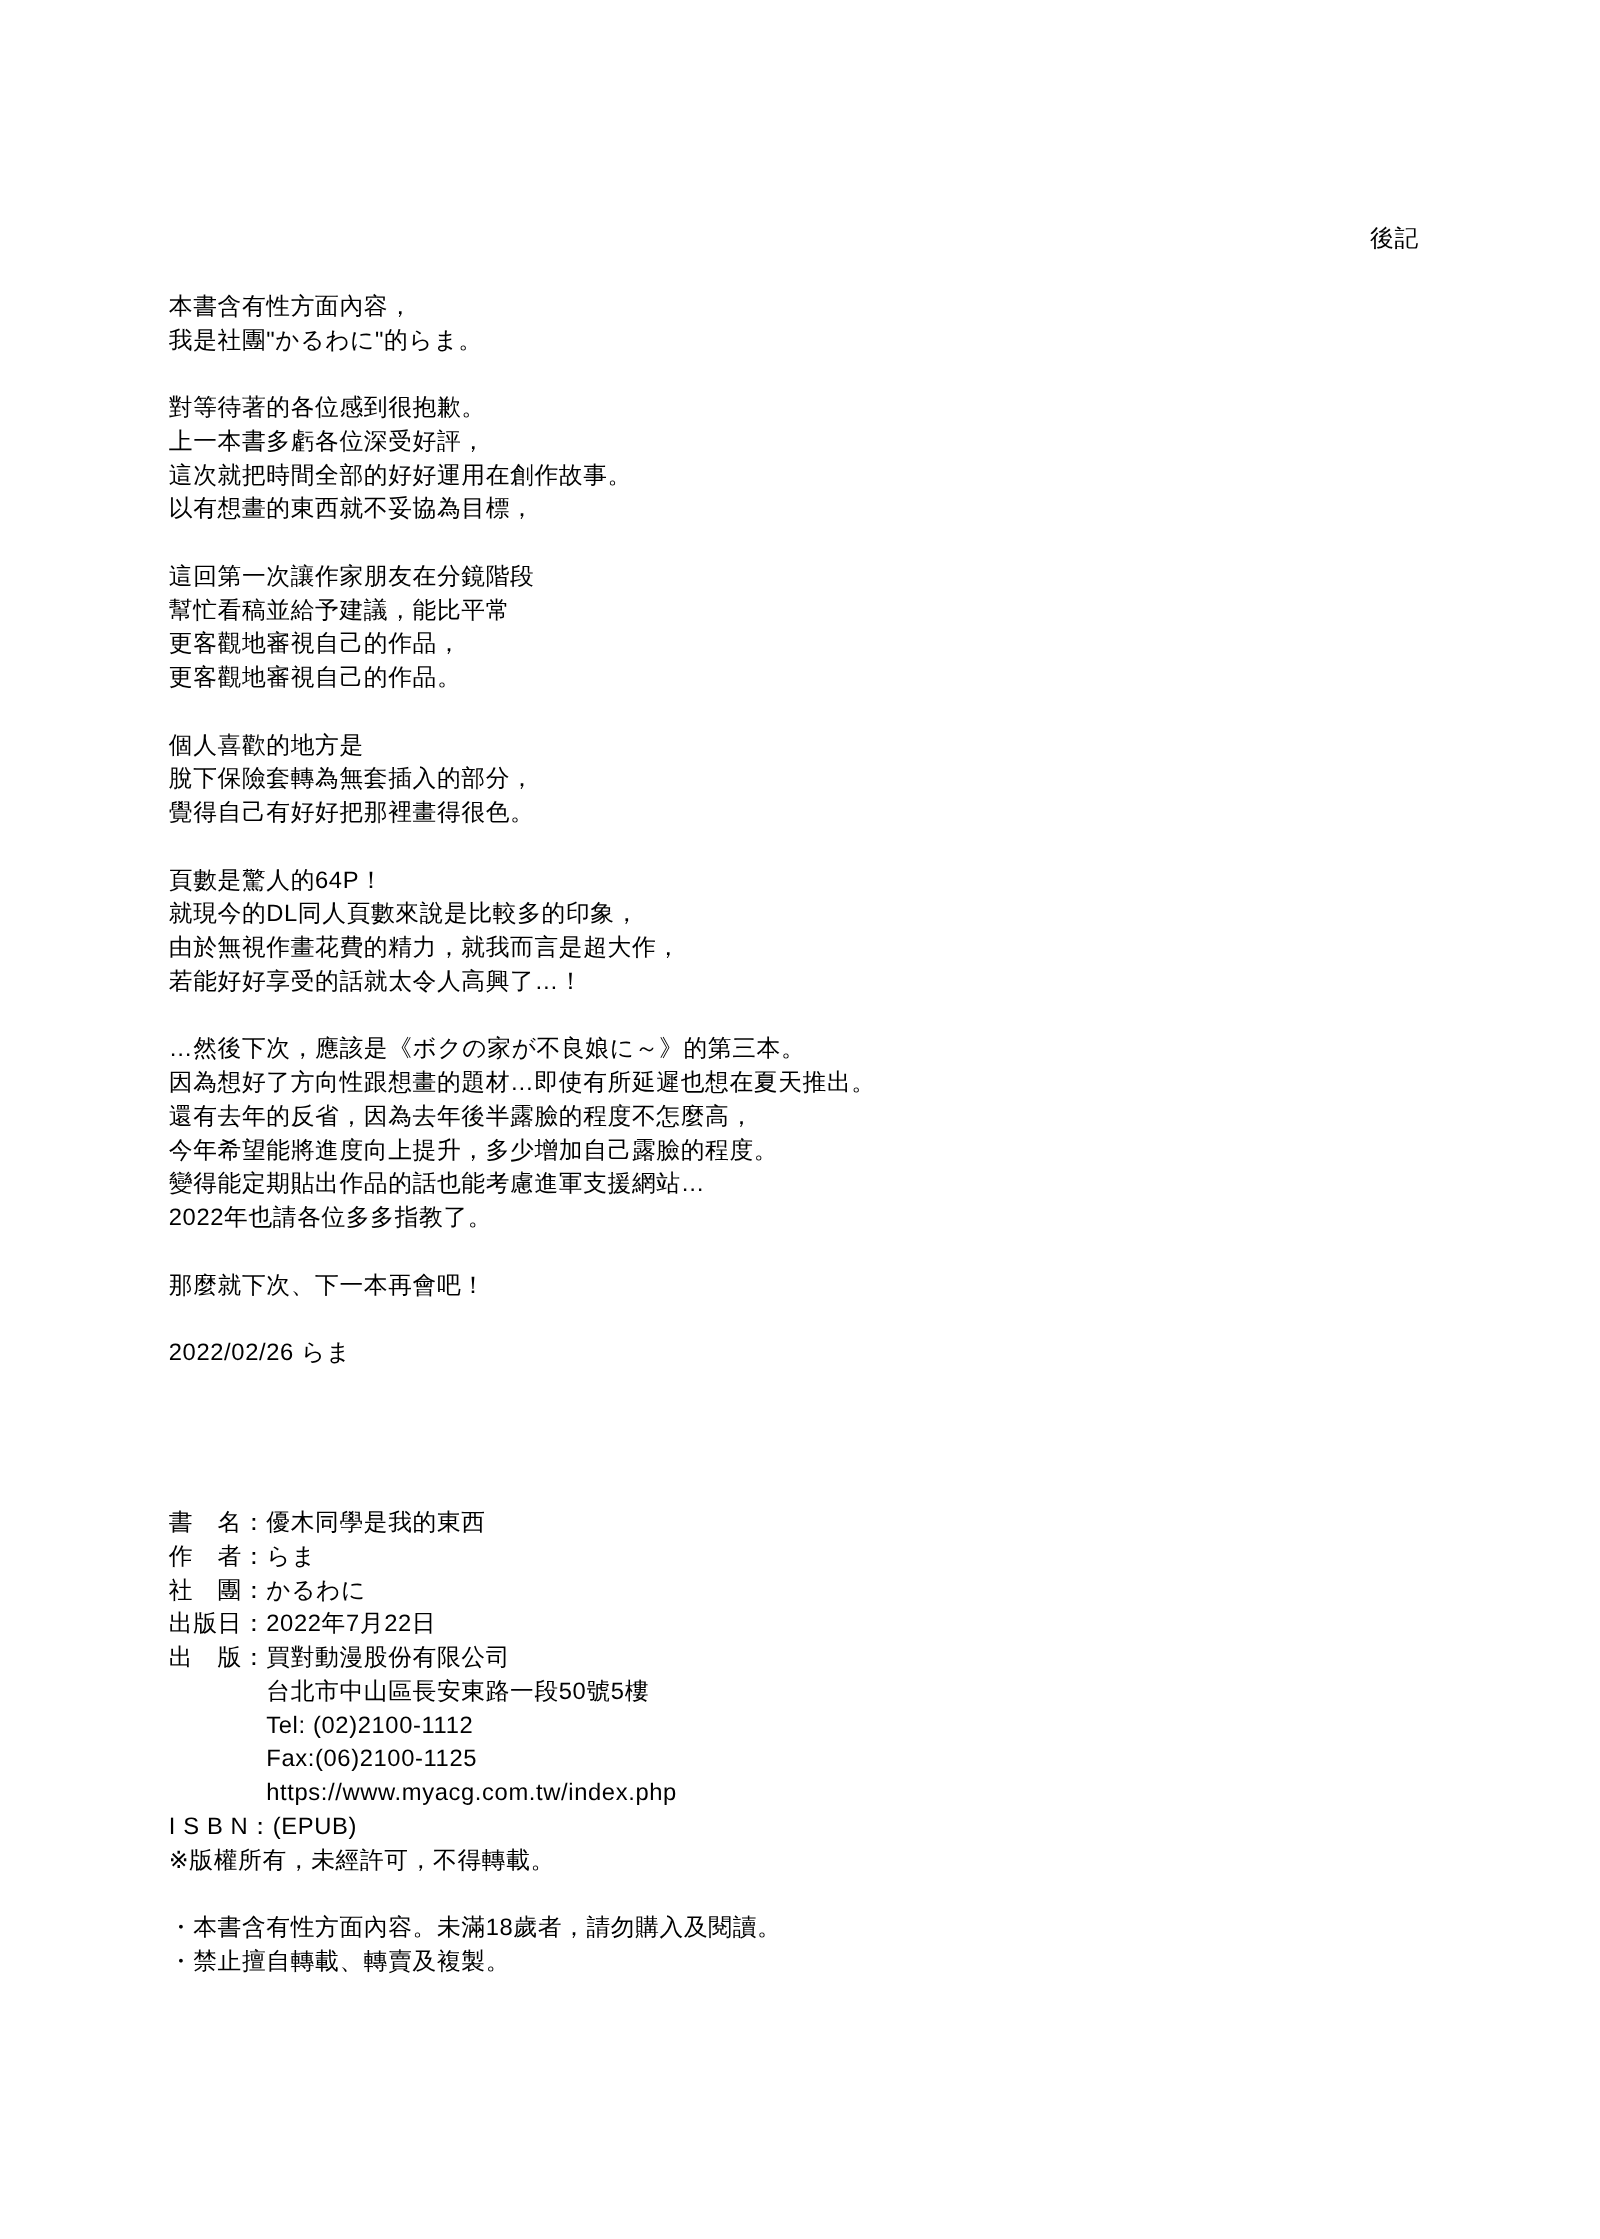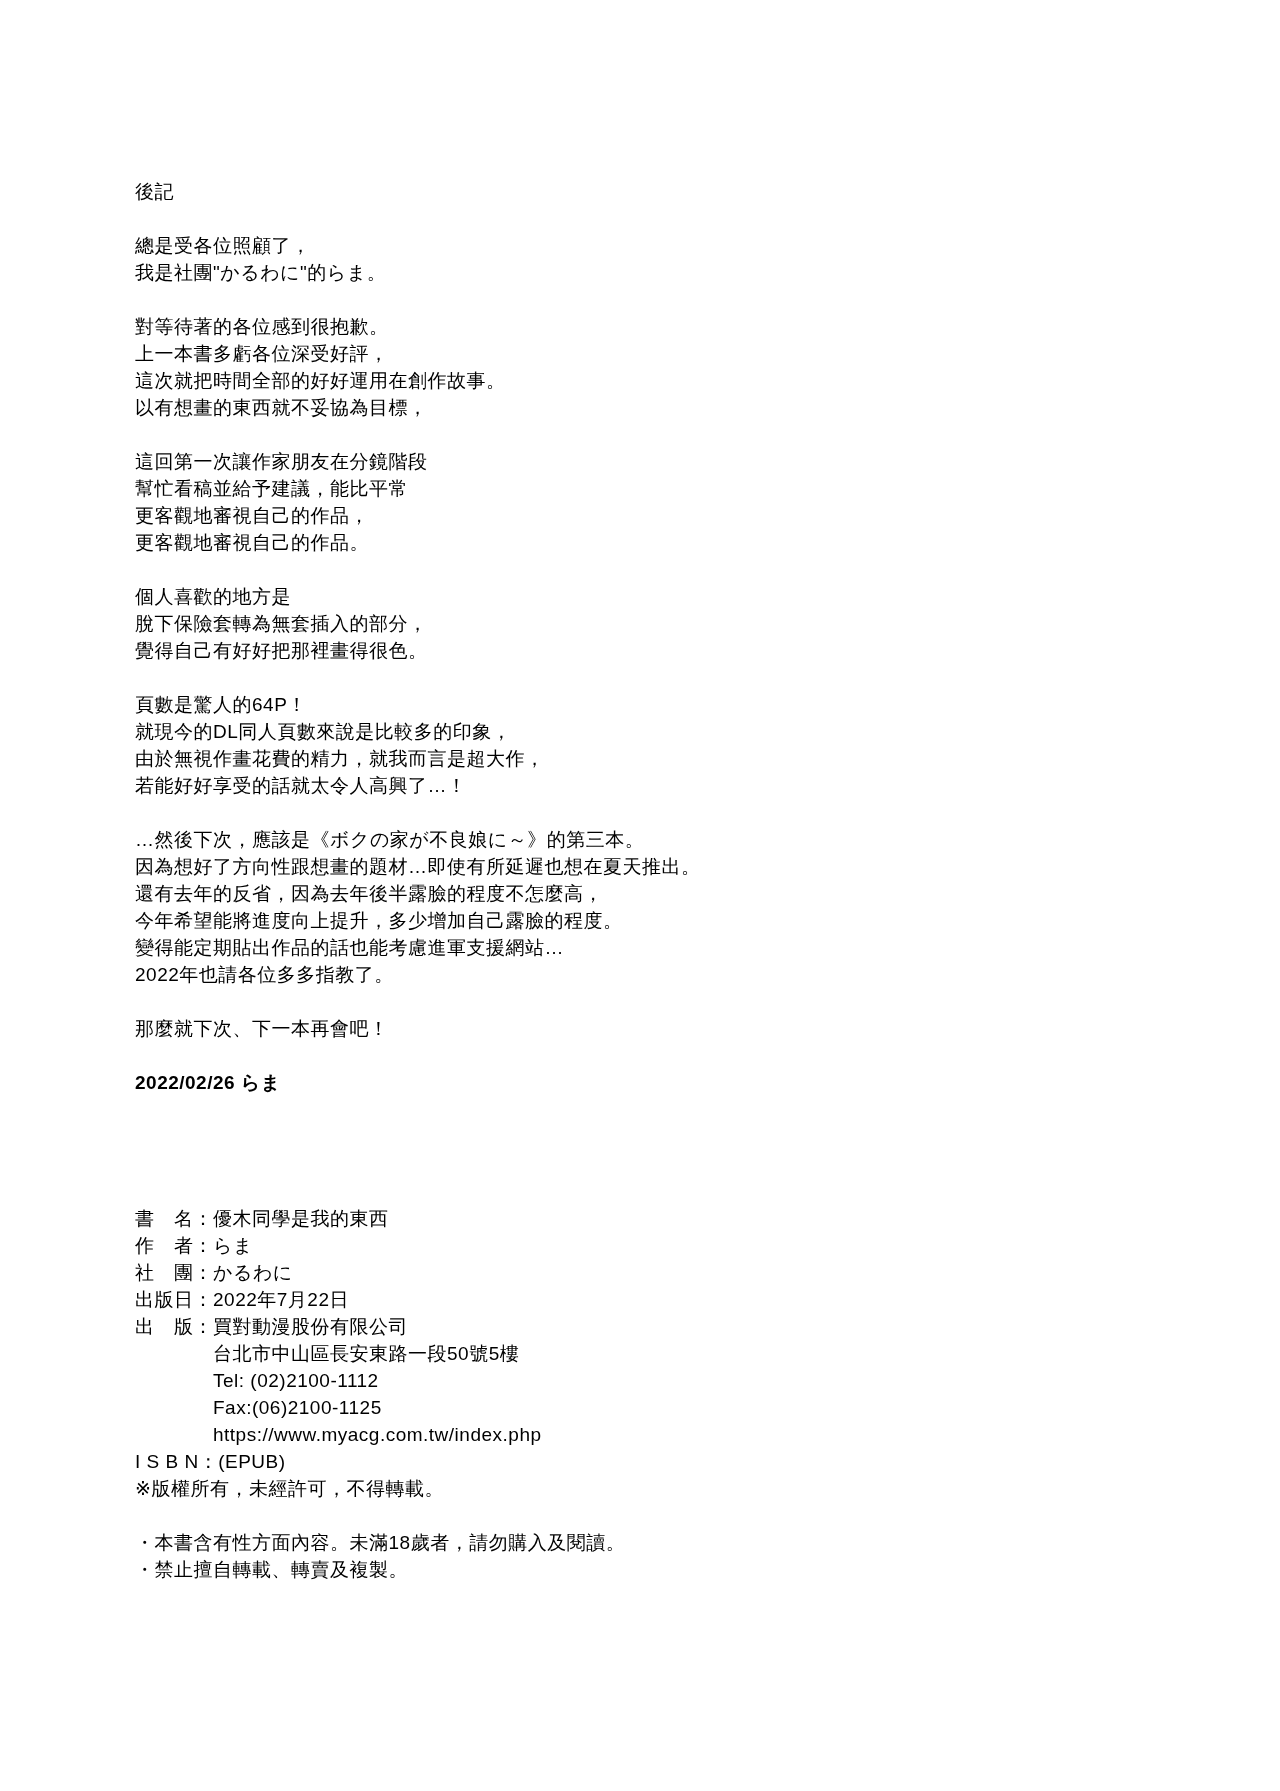--- a/index.html
+++ b/index.html
@@ -22,50 +22,50 @@
     width: 1000px;
     font-size: 19px;
     line-height: 27px;
     letter-spacing: 0.5px;
   }
   .page-title {
     font-size: 19px;
     font-weight: normal;
     margin: 0 0 27px 0;
     line-height: 27px;
+    text-align: right;
   }
   .para {
     margin: 0 0 27px 0;
   }
   .line {
     white-space: pre;
   }
   .signature {
     margin: 0;
-    font-weight: bold;
   }
   .colophon {
     margin-top: 109px;
   }
   .colophon .indent {
     padding-left: 78px;
   }
   .warnings {
     margin-top: 27px;
   }
 </style>
 </head>
 <body>
 
 <div class="page-content">
 
   <h1 class="page-title">後記</h1>
 
   <div class="para">
-    <div class="line">總是受各位照顧了，</div>
+    <div class="line">本書含有性方面內容，</div>
     <div class="line">我是社團"かるわに"的らま。</div>
   </div>
 
   <div class="para">
     <div class="line">對等待著的各位感到很抱歉。</div>
     <div class="line">上一本書多虧各位深受好評，</div>
     <div class="line">這次就把時間全部的好好運用在創作故事。</div>
     <div class="line">以有想畫的東西就不妥協為目標，</div>
   </div>
 

